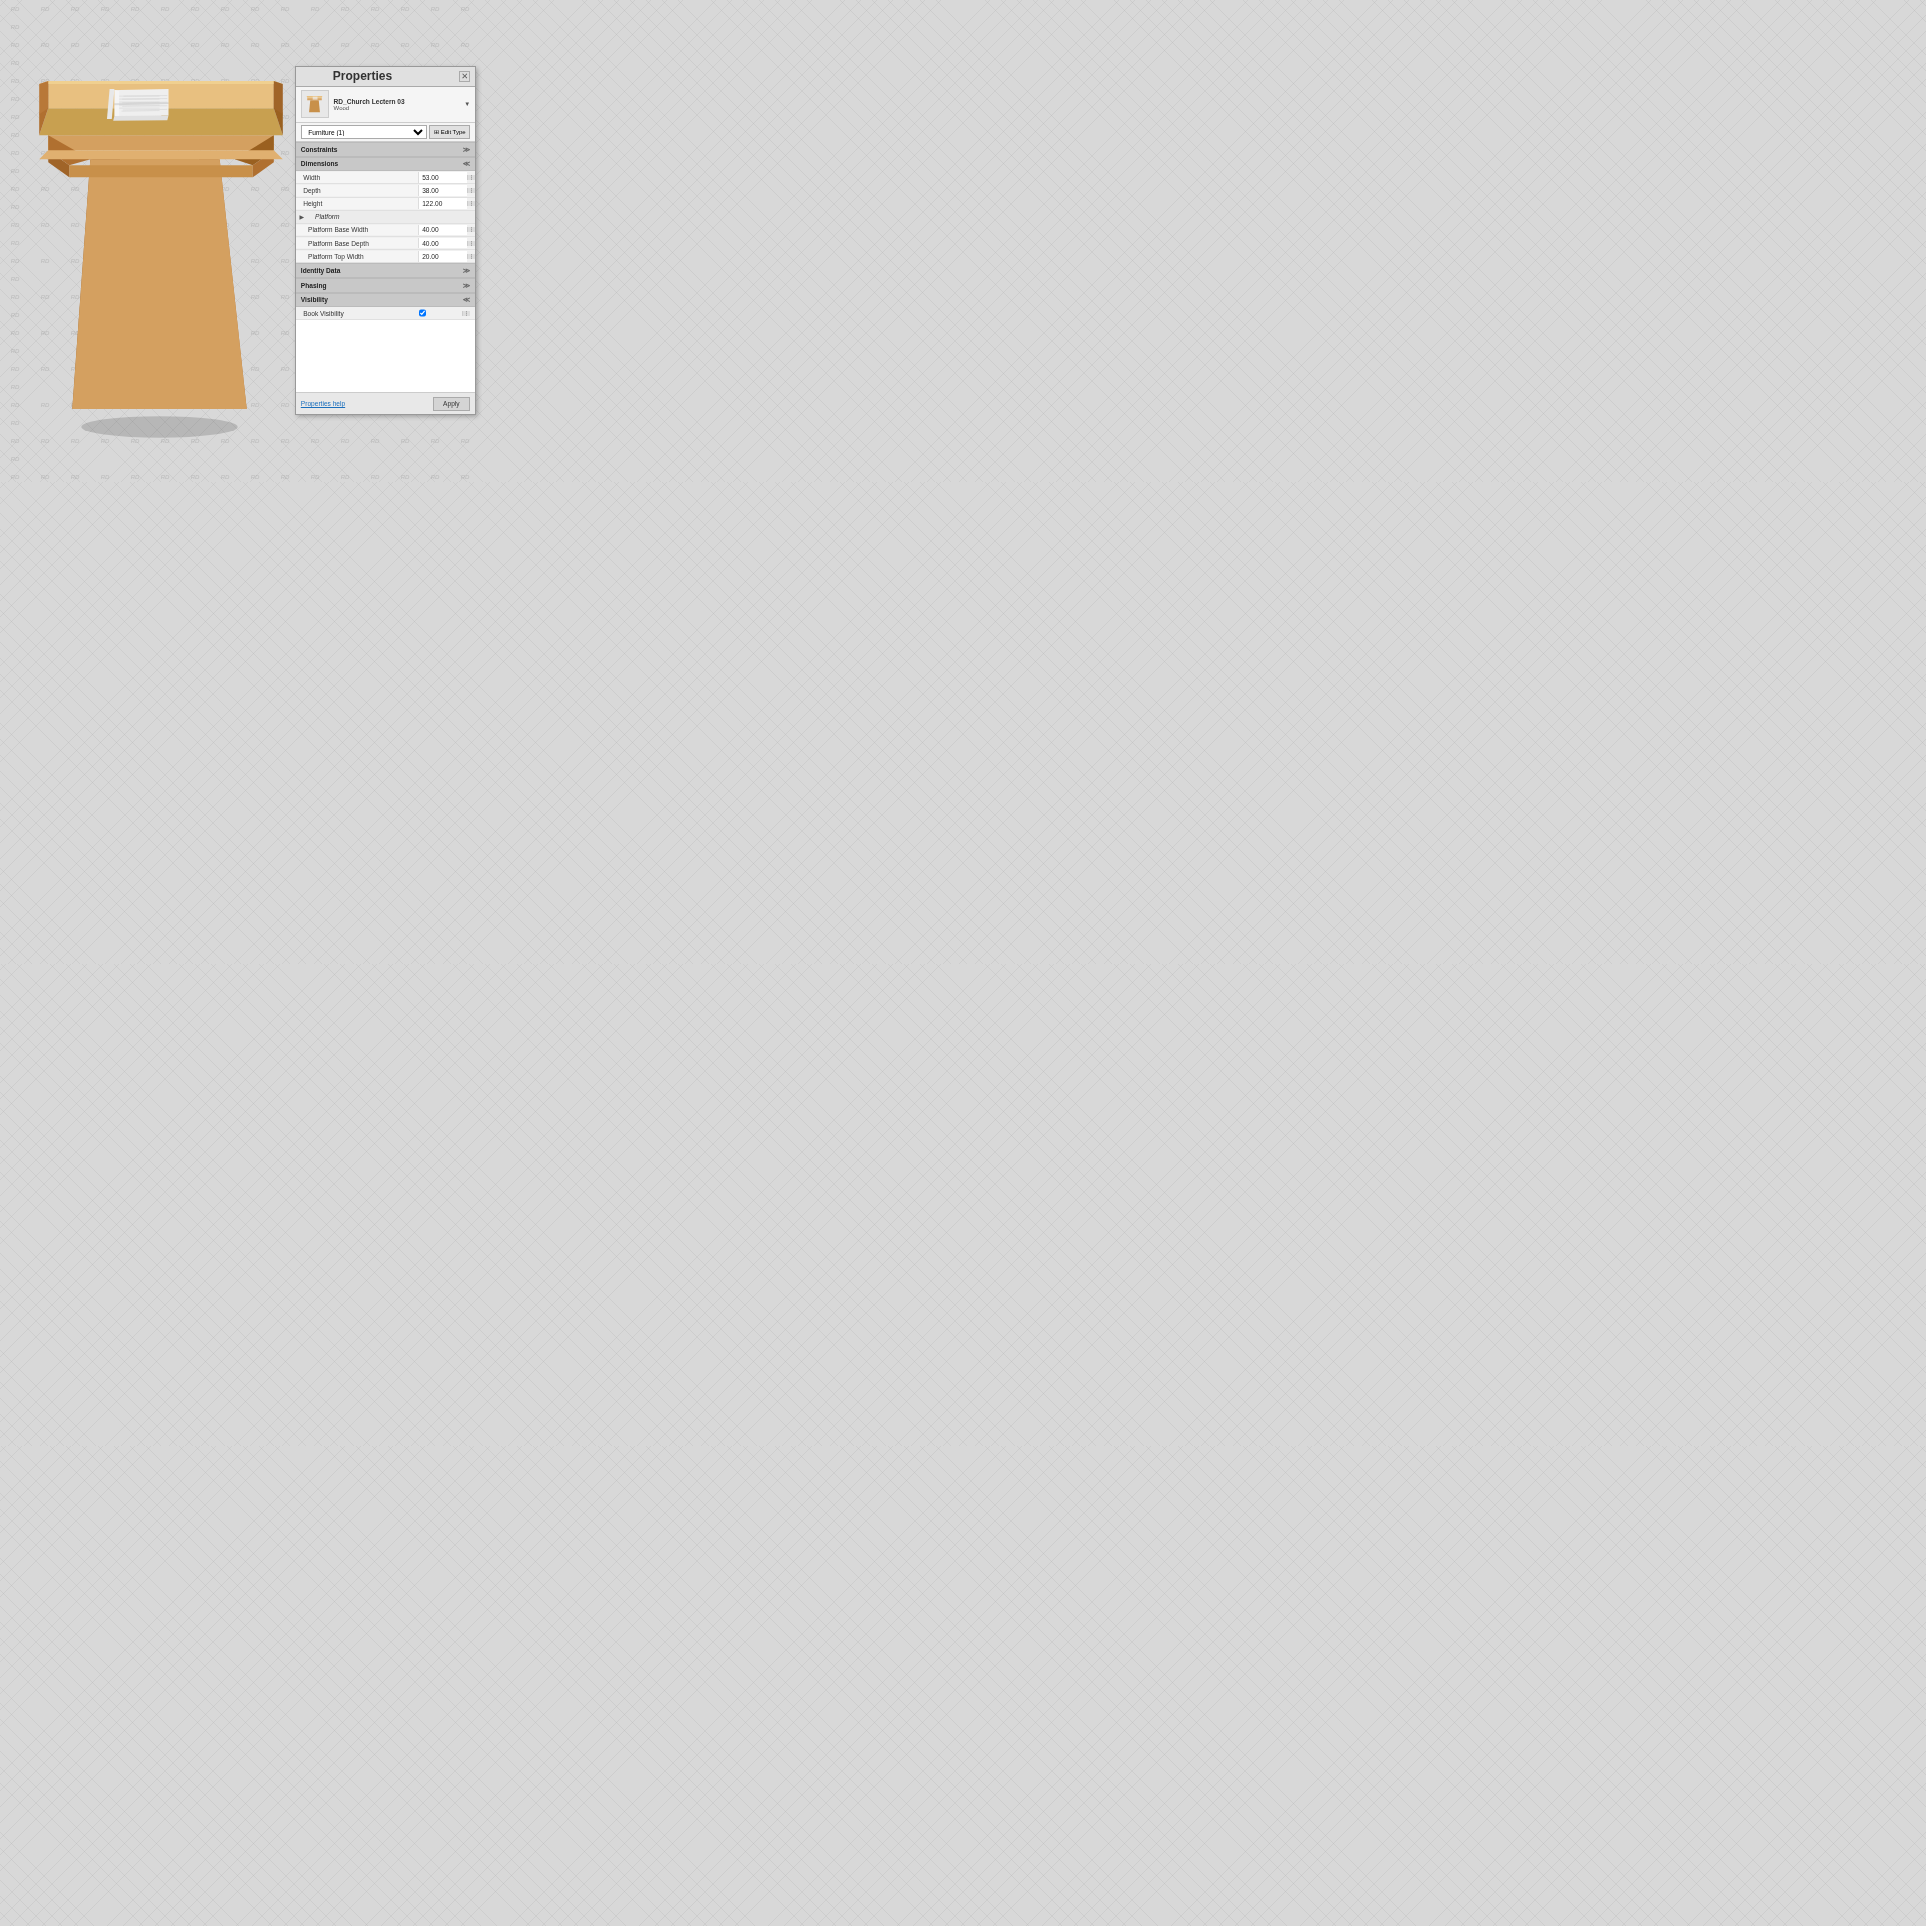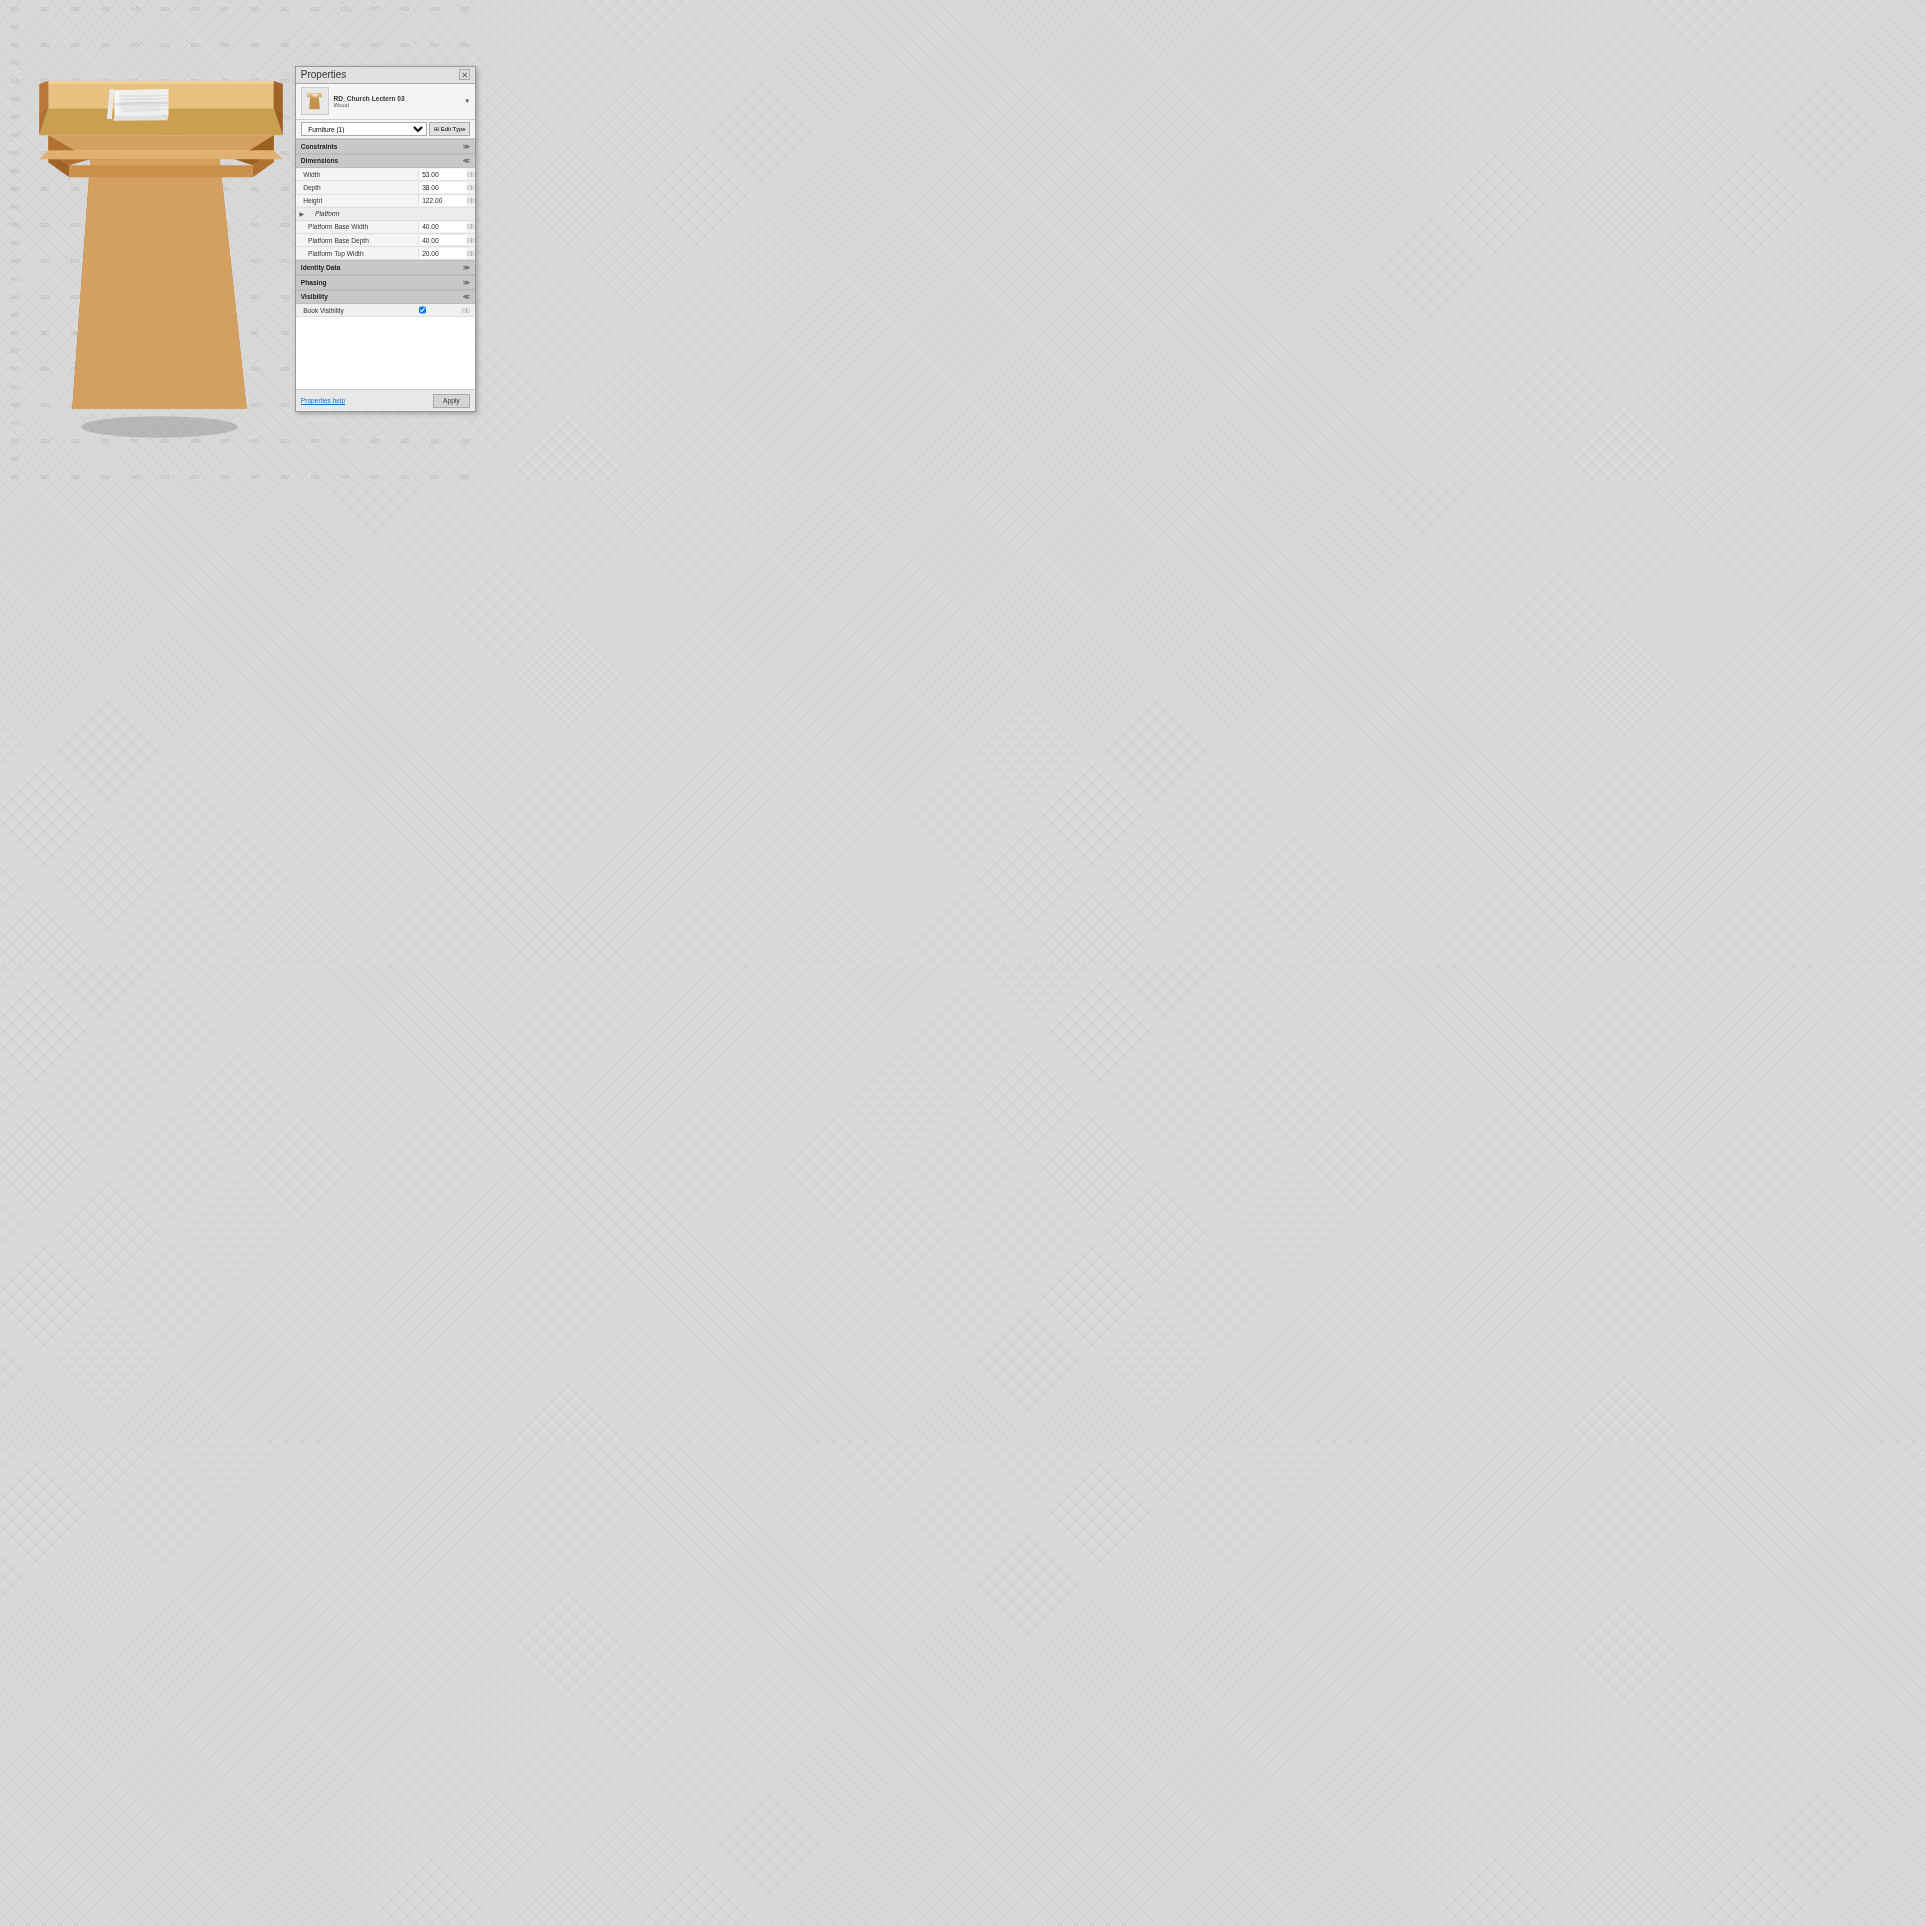--- a/index.html
+++ b/index.html
@@ -73,23 +73,24 @@
 
     .panel-titlebar {
       background: #e0e0e0;
       border-bottom: 0.6px solid #aaa;
       padding: 2.4px 4.8px;
       display: flex;
       align-items: center;
       justify-content: space-between;
     }
     .panel-title {
-      font-size: 10px;
-      font-weight: normal;
+      font-size: 12px;
+      font-weight: bold;
       color: #333;
+      margin-left: 32px;
     }
     .panel-close {
       cursor: pointer;
       font-size: 8.4px;
       color: #555;
       width: 10.8px;
       height: 10.8px;
       display: flex;
       align-items: center;
       justify-content: center;

